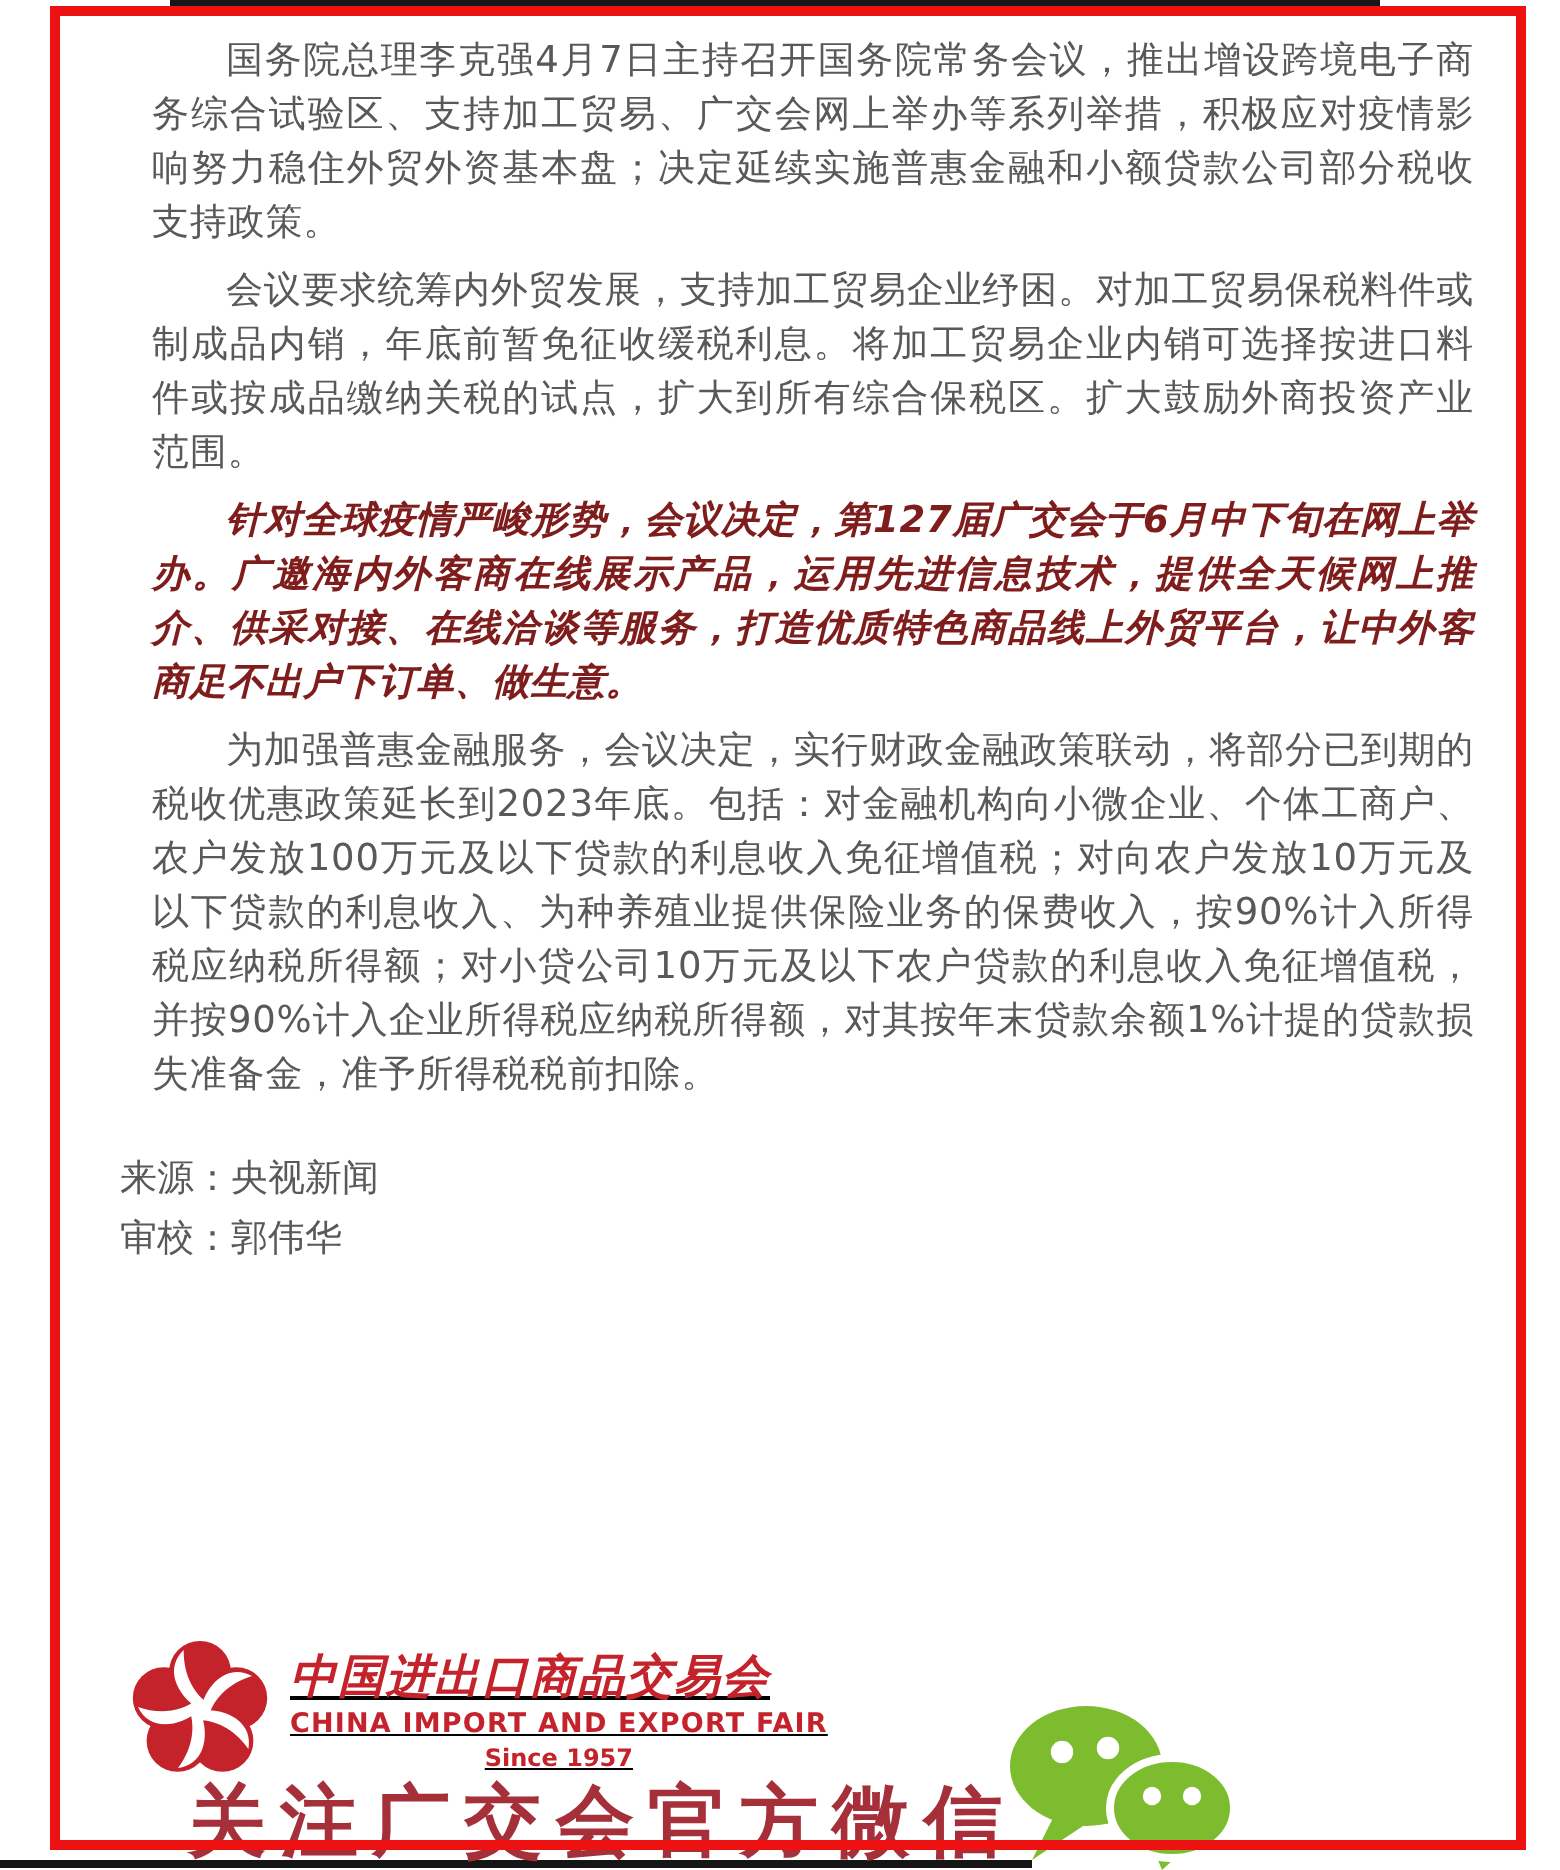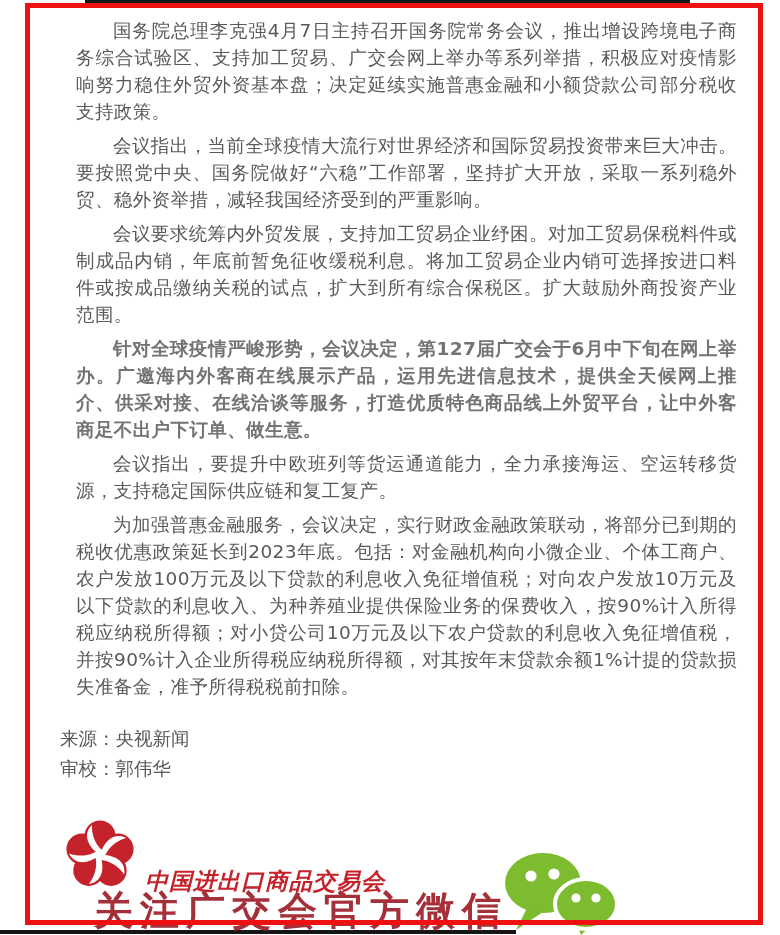--- a/index.html
+++ b/index.html
@@ -14,48 +14,46 @@
     position:absolute;left:25px;top:3px;width:728px;height:912px;
     border:5px solid #ee1111;z-index:6;pointer-events:none;background:transparent;
   }
   .content{
     position:absolute;left:60px;top:17px;width:677px;z-index:1;
   }
   .content p{
     margin:0 0 7px 16px;font-size:18.5px;line-height:27px;color:#595959;
     text-align:justify;text-indent:2em;letter-spacing:0.4px;
   }
-  .content p.p-bold{font-weight:bold;color:#737373;}
+  .content p.p-bold{font-weight:bold;color:#7f1d1d;font-style:italic;}
   .credits{margin-top:24px;font-size:18.5px;line-height:30px;color:#595959;}
   .credits div{white-space:nowrap;}
-  .logo-row{position:absolute;left:64px;top:818px;display:flex;align-items:flex-end;z-index:2;}
+  .logo-row{position:absolute;left:64px;top:818px;display:flex;align-items:center;z-index:2;text-decoration:underline;}
   .logo-text{margin-left:9px;color:#c4232b;}
   .logo-cn{
     font-family:"DejaVu Serif","Liberation Serif",serif;font-style:italic;font-weight:bold;
     font-size:23px;letter-spacing:1px;white-space:nowrap;line-height:26px;
   }
   .logo-en{font-size:13.5px;font-weight:bold;letter-spacing:0.6px;margin-top:2px;white-space:nowrap;}
   .logo-since{font-size:12px;font-weight:bold;text-align:center;margin-top:2px;}
   .banner{
     position:absolute;left:94px;top:884px;z-index:2;
     font-size:39px;font-weight:bold;color:#a5303a;letter-spacing:7px;white-space:nowrap;
   }
   .wechat{position:absolute;left:503px;top:852px;z-index:2;}
 </style>
 </head>
 <body>
 
 <div class="top-black-line"></div>
 
 <div class="content">
   <p>国务院总理李克强4月7日主持召开国务院常务会议，推出增设跨境电子商务综合试验区、支持加工贸易、广交会网上举办等系列举措，积极应对疫情影响努力稳住外贸外资基本盘；决定延续实施普惠金融和小额贷款公司部分税收支持政策。</p>
-  <p>会议指出，当前全球疫情大流行对世界经济和国际贸易投资带来巨大冲击。要按照党中央、国务院做好“六稳”工作部署，坚持扩大开放，采取一系列稳外贸、稳外资举措，减轻我国经济受到的严重影响。</p>
   <p>会议要求统筹内外贸发展，支持加工贸易企业纾困。对加工贸易保税料件或制成品内销，年底前暂免征收缓税利息。将加工贸易企业内销可选择按进口料件或按成品缴纳关税的试点，扩大到所有综合保税区。扩大鼓励外商投资产业范围。</p>
   <p class="p-bold">针对全球疫情严峻形势，会议决定，第127届广交会于6月中下旬在网上举办。广邀海内外客商在线展示产品，运用先进信息技术，提供全天候网上推介、供采对接、在线洽谈等服务，打造优质特色商品线上外贸平台，让中外客商足不出户下订单、做生意。</p>
-  <p>会议指出，要提升中欧班列等货运通道能力，全力承接海运、空运转移货源，支持稳定国际供应链和复工复产。</p>
   <p>为加强普惠金融服务，会议决定，实行财政金融政策联动，将部分已到期的税收优惠政策延长到2023年底。包括：对金融机构向小微企业、个体工商户、农户发放100万元及以下贷款的利息收入免征增值税；对向农户发放10万元及以下贷款的利息收入、为种养殖业提供保险业务的保费收入，按90%计入所得税应纳税所得额；对小贷公司10万元及以下农户贷款的利息收入免征增值税，并按90%计入企业所得税应纳税所得额，对其按年末贷款余额1%计提的贷款损失准备金，准予所得税税前扣除。</p>
 
   <div class="credits">
     <div>来源：央视新闻</div>
     <div>审校：郭伟华</div>
   </div>
 </div>
 
 <div class="logo-row">
   <span>
@@ -75,20 +73,22 @@
           <path transform="rotate(144)" d="M0,0 C4,-15 15,-23 26,-17 C16,-14 7,-7 4,4 Z"></path>
           <path transform="rotate(216)" d="M0,0 C4,-15 15,-23 26,-17 C16,-14 7,-7 4,4 Z"></path>
           <path transform="rotate(288)" d="M0,0 C4,-15 15,-23 26,-17 C16,-14 7,-7 4,4 Z"></path>
           <circle cx="0" cy="0" r="3.2"></circle>
         </g>
       </g>
     </svg>
   </span>
   <div class="logo-text">
     <div class="logo-cn">中国进出口商品交易会</div>
+    <div class="logo-en">CHINA IMPORT AND EXPORT FAIR</div>
+    <div class="logo-since">Since 1957</div>
   </div>
 </div>
 
 <div class="banner">关注广交会官方微信</div>
 
 <span class="wechat">
   <svg width="116" height="83" viewBox="0 0 116 83" aria-hidden="true">
     <g fill="#7dbb2f">
       <ellipse cx="40" cy="31" rx="38" ry="30"></ellipse>
       <path d="M24,56 L13,78 L40,60 Z"></path>

